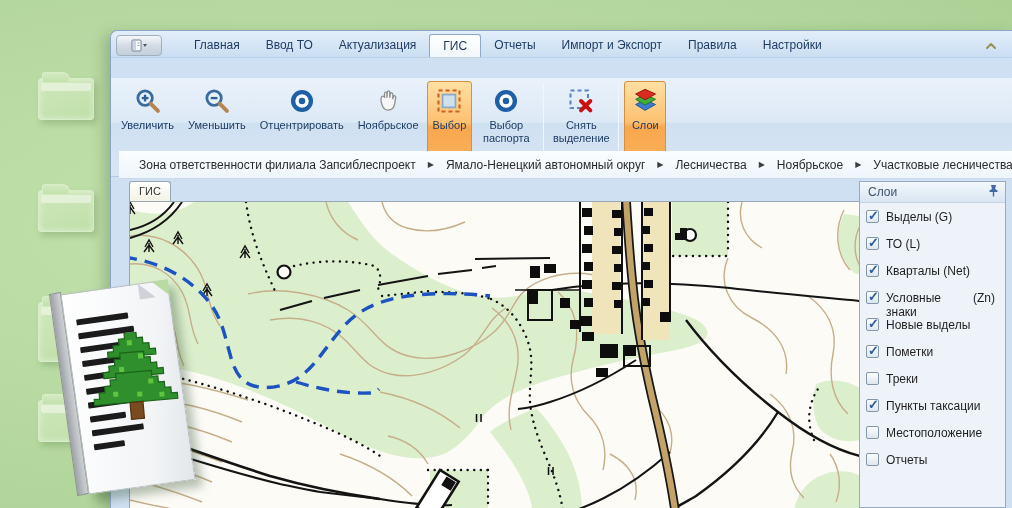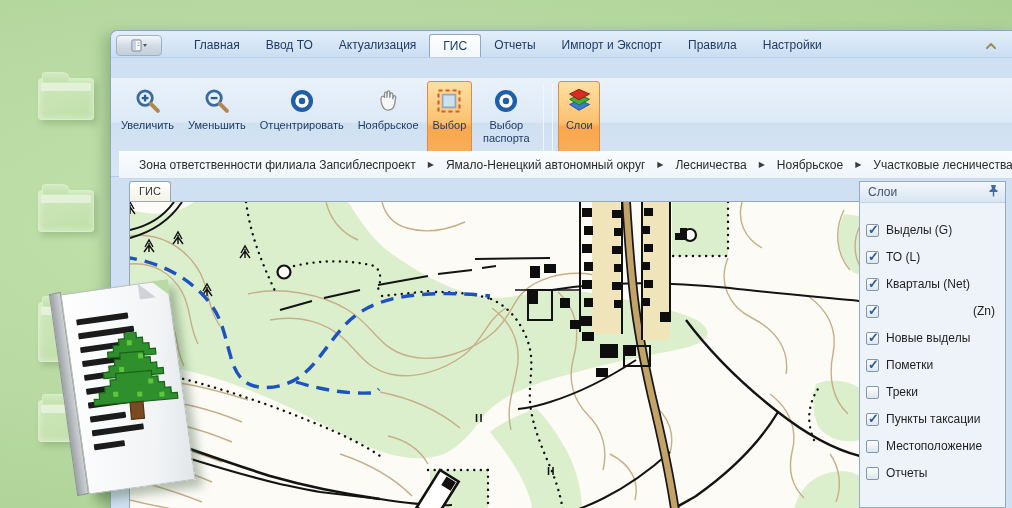--- a/index.html
+++ b/index.html
@@ -97,21 +97,21 @@
     border:1px solid #97a5b4; border-right:none; background:#fcfbf6; overflow:hidden; }
 
   
   .lpanel { position:absolute; left:748px; top:2px; width:147px; bottom:0;
     background:#eef3fa; border:1px solid #95aac4; }
   .lpanel-h { height:21px; background: linear-gradient(#f4f8fd,#d8e5f3);
     border-bottom:1px solid #c3d3e5; display:flex; align-items:center; padding:0 6px 0 8px;
     font-size:12px; color:#3c536e; }
   .lpanel-h .pin { margin-left:auto; }
   .lrows { padding:7px 6px; }
-  .lrow { display:flex; align-items:flex-end; height:27px; font-size:12px; color:#1f1f1f; }
+  .lrow { display:flex; align-items:flex-start; height:27px; font-size:12px; color:#1f1f1f; }
   .cb { width:13px; height:13px; border:1px solid #8296ad; border-radius:2px;
     background: linear-gradient(#fdfefe,#dde6ee); margin-right:7px; position:relative; flex:0 0 13px; }
   .cb.checked::after { content:"\2713"; position:absolute; left:1px; top:-3px;
     font-size:13px; font-weight:bold; color:#2a5c9e; }
   .lsuffix { margin-left:auto; padding-right:4px; }
 </style>
 </head>
 <body>
 
 <div class="folder" style="left:38px; top:78px;"></div>
@@ -199,20 +199,29 @@
       <div class="rbtn narrow">
         <span class="ricon">
           <svg width="26" height="26" viewBox="0 0 24 24">
             <circle cx="12" cy="12" r="8.2" fill="#fff" stroke="#1f5fa8" stroke-width="4"></circle>
             <circle cx="12" cy="12" r="3" fill="#1f5fa8"></circle>
           </svg>
         </span>
         <span class="rlabel">Выбор паспорта</span>
       </div>
       <div class="rsep"></div>
+      <div class="rbtn narrow">
+        <span class="ricon">
+          <svg width="28" height="28" viewBox="0 0 24 24">
+            <rect x="3" y="3" width="15" height="15" fill="none" stroke="#5a87c0" stroke-width="1.8" stroke-dasharray="3.5 2.5"></rect>
+            <path d="M12,12 L20,20 M20,12 L12,20" stroke="#c90f0f" stroke-width="3.4" stroke-linecap="round"></path>
+          </svg>
+        </span>
+        <span class="rlabel">Снять выделение</span>
+      </div>
       <div class="rsep"></div>
       <div class="rbtn active">
         <span class="ricon">
           <svg width="28" height="28" viewBox="0 0 24 24">
             <path d="M4,15 L12,11 L21,15 L12,20 Z" fill="#3a7bd0" stroke="#1f4f92" stroke-width="0.8"></path>
             <path d="M4,10.5 L12,6.5 L21,10.5 L12,15.5 Z" fill="#3faf3c" stroke="#1f7220" stroke-width="0.8"></path>
             <path d="M4,6 L12,2 L21,6 L12,11 Z" fill="#d92b1f" stroke="#8e150c" stroke-width="0.8"></path>
           </svg>
         </span>
         <span class="rlabel">Слои</span>
@@ -417,20 +426,21 @@
           <div class="lrow">
             <span class="cb checked"></span>
             <span>ТО (L)</span>
           </div>
           <div class="lrow">
             <span class="cb checked"></span>
             <span>Кварталы (Net)</span>
           </div>
           <div class="lrow">
             <span class="cb checked"></span>
+            <span>Условные знаки</span>
             <span class="lsuffix">(Zn)</span>
           </div>
           <div class="lrow">
             <span class="cb checked"></span>
             <span>Новые выделы</span>
           </div>
           <div class="lrow">
             <span class="cb checked"></span>
             <span>Пометки</span>
           </div>

